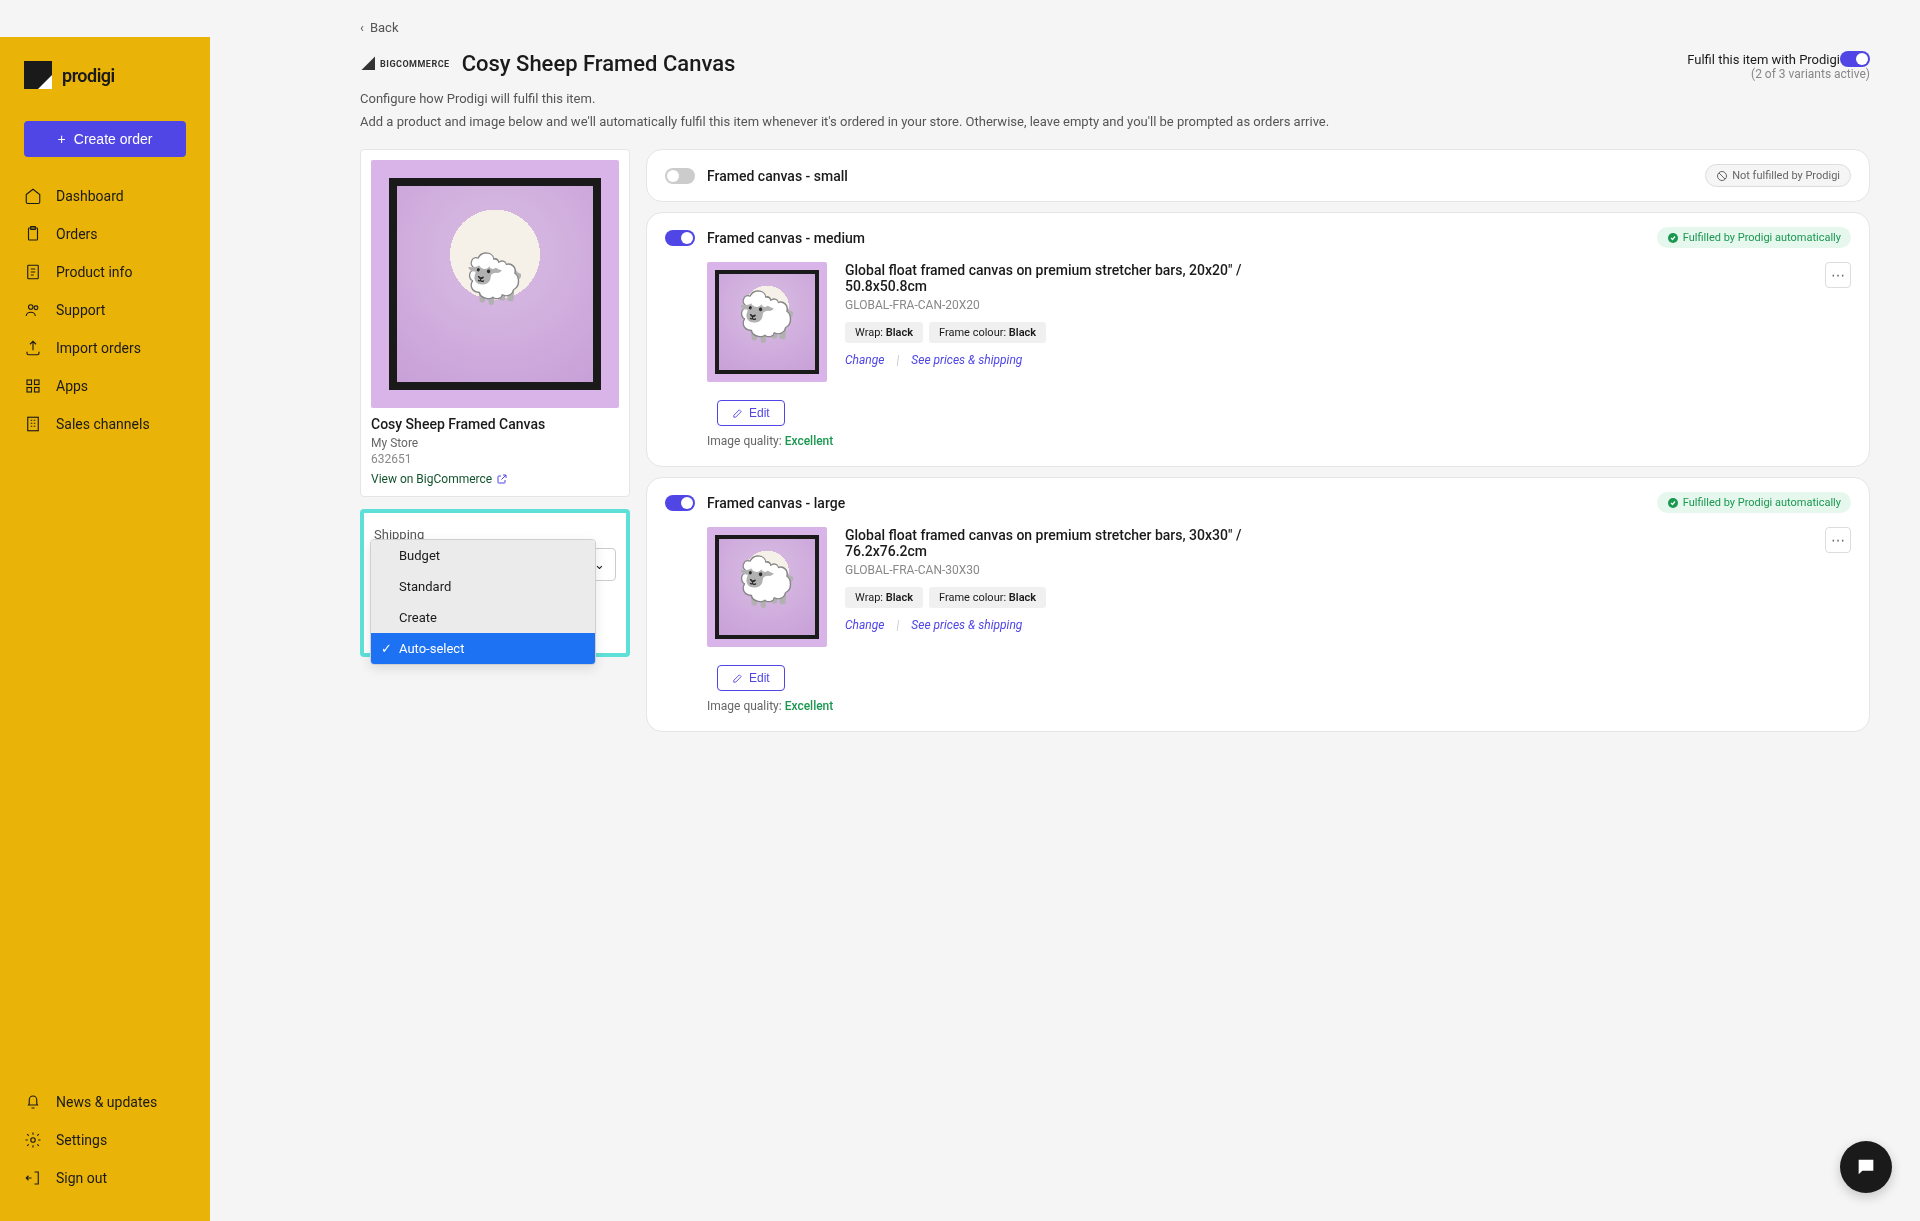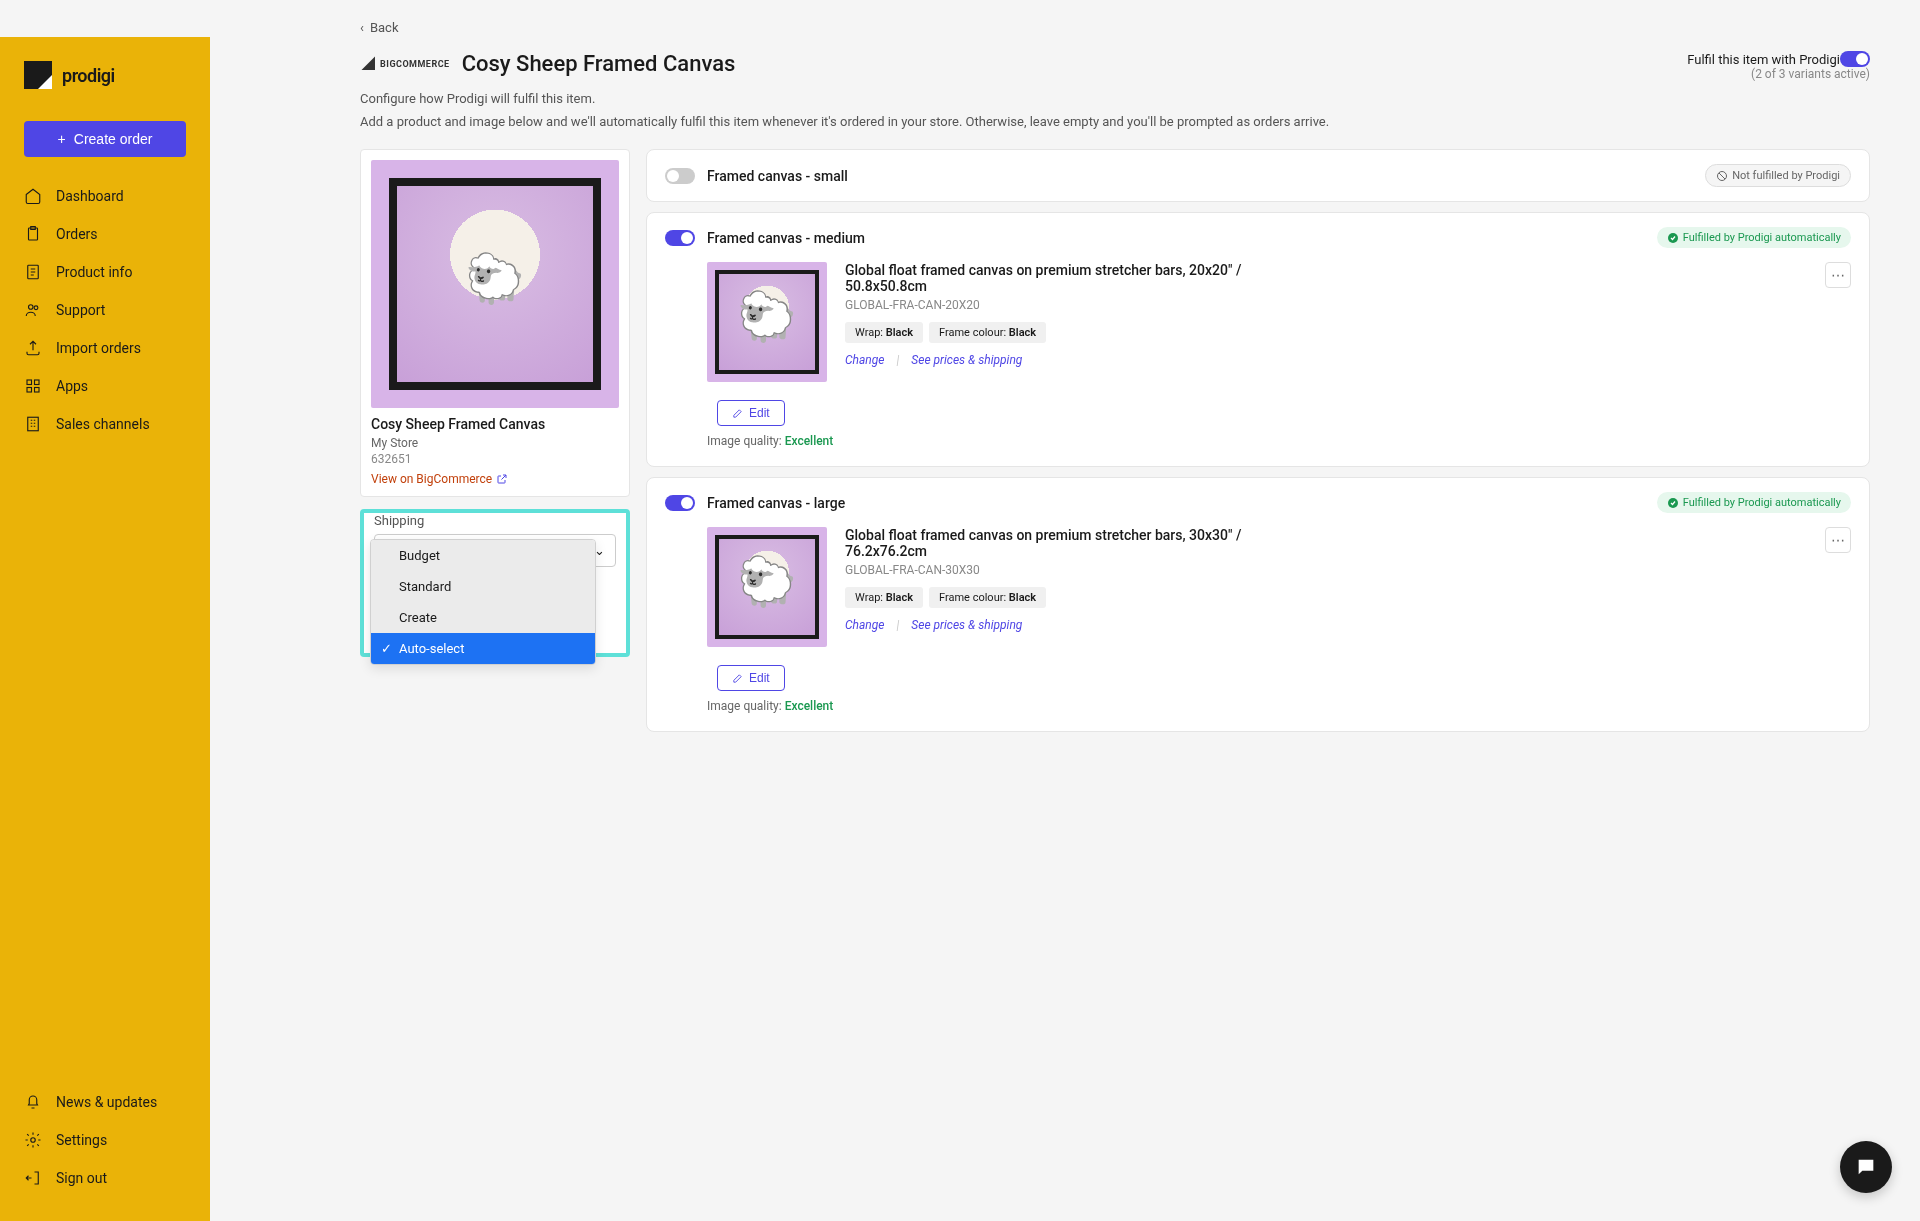--- a/index.html
+++ b/index.html
@@ -36,30 +36,30 @@
 .product-card { background: #fff; border: 1px solid #e5e5e5; border-radius: 4px; padding: 10px; margin-bottom: 12px; }
 .product-img { width: 100%; aspect-ratio: 1; background: #d8b4e8; border-radius: 2px; display: flex; align-items: center; justify-content: center; padding: 18px; position: relative; }
 .frame { background: #1a1a1a; padding: 8px; width: 100%; height: 100%; }
 .canvas { background: #c8a0d8; width: 100%; height: 100%; display: flex; align-items: center; justify-content: center; font-size: 36px; }
 .sheep { width: 100%; height: 100%; background: radial-gradient(circle at 50% 35%, #f5f0e8 0%, #f5f0e8 28%, #d4b5e0 28%, #c8a0d8 100%); border-radius: 4px; position: relative; }
 .sheep::after { content: '🐑'; position: absolute; top: 50%; left: 50%; transform: translate(-50%, -60%); font-size: 48px; }
 .product-meta { padding: 8px 0 0; }
 .product-name { font-size: 14px; font-weight: 500; margin-bottom: 4px; }
 .product-store { font-size: 12px; color: #666; margin-bottom: 2px; }
 .product-sku { font-size: 12px; color: #888; margin-bottom: 6px; }
-.product-link { font-size: 12px; color: #c2410c; display: flex; align-items: center; gap: 4px; cursor: pointer; }
-.shipping-card { background: #fff; border: 4px solid #5ee0d8; border-radius: 4px; padding: 0 10px; position: relative; min-height: 148px; }
+.product-link { font-size: 12px; color: #14532d; display: flex; align-items: center; gap: 4px; cursor: pointer; }
+.shipping-card { background: #fff; border: 4px solid #5ee0d8; border-radius: 4px; padding: 14px 10px; position: relative; min-height: 148px; }
 .shipping-label { font-size: 13px; color: #555; margin-bottom: 6px; }
 .shipping-select { border: 1px solid #ccc; border-radius: 4px; padding: 8px 10px; font-size: 13px; display: flex; justify-content: space-between; align-items: center; cursor: pointer; background: #fff; }
 .dropdown { position: absolute; top: 26px; left: 6px; right: 30px; background: #fff; border: 1px solid #d0d0d0; border-radius: 4px; box-shadow: 0 4px 12px rgba(0,0,0,0.1); z-index: 10; overflow: hidden; }
 .dropdown-item { padding: 8px 14px 8px 28px; font-size: 13px; cursor: pointer; background: #ebebeb; position: relative; }
 .dropdown-item.selected { background: #1d72f3; color: #fff; }
 .dropdown-item.selected::before { content: '✓'; position: absolute; left: 10px; }
 .right-col { flex: 1; }
-.variant-card { background: #fff; border: 1px solid #e5e5e5; border-radius: 8px; margin-bottom: 10px; }
+.variant-card { background: #fff; border: 1px solid #e5e5e5; border-radius: 16px; margin-bottom: 10px; }
 .variant-header { display: flex; align-items: center; justify-content: space-between; padding: 14px 18px; }
 .variant-header-left { display: flex; align-items: center; gap: 12px; }
 .variant-title { font-size: 14px; font-weight: 500; }
 .badge { font-size: 11px; padding: 4px 10px; border-radius: 12px; display: flex; align-items: center; gap: 4px; }
 .badge.not { background: #f5f5f5; color: #666; border: 1px solid #ddd; }
 .badge.auto { background: #e6f7ed; color: #1a9850; }
 .variant-body { padding: 0 18px 18px 60px; display: flex; gap: 18px; align-items: flex-start; }
 .thumb { width: 120px; height: 120px; flex-shrink: 0; }
 .thumb .product-img { padding: 8px; }
 .thumb .frame { padding: 4px; }

